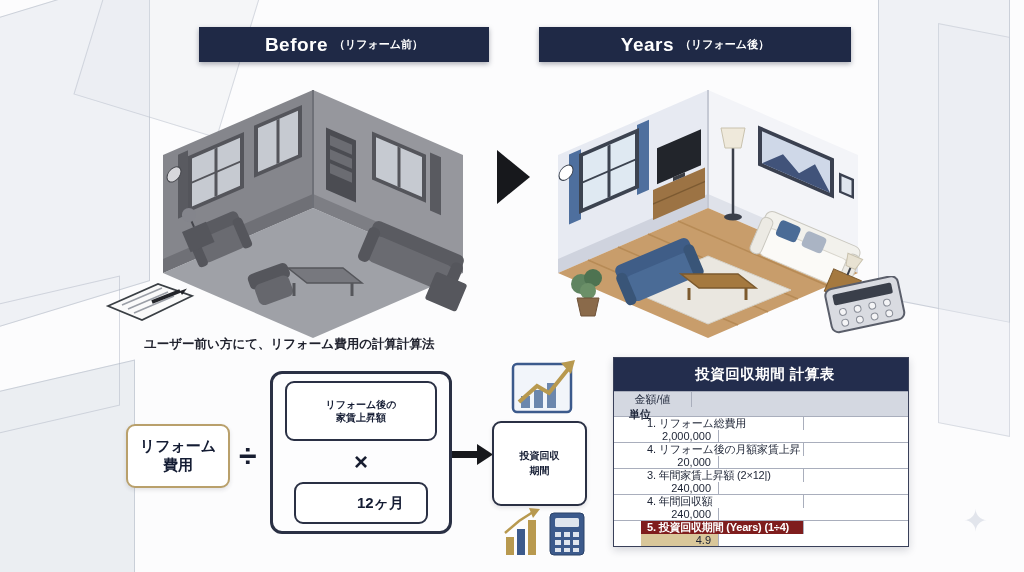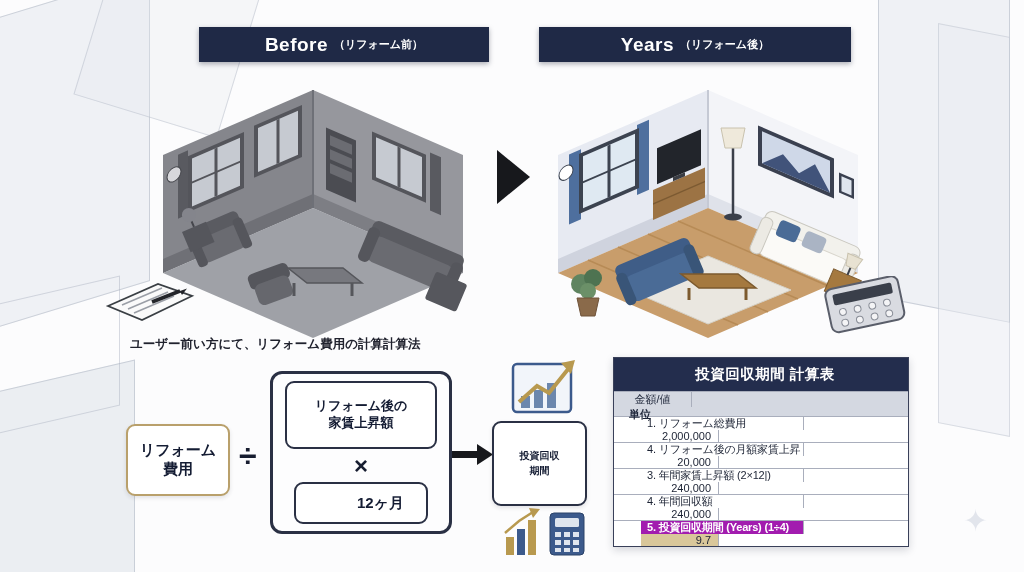--- a/index.html
+++ b/index.html
@@ -25,50 +25,50 @@
   .banner-after{ left:539px; top:27px; width:312px;}
 
   
   .room{ position:absolute; width:350px; height:285px;}
   .room-before{ left:138px; top:60px;}
   .room-after{ left:533px; top:60px;}
 
   .transition-arrow{ position:absolute; left:497px; top:150px; width:0; height:0;
     border-top:27px solid transparent; border-bottom:27px solid transparent; border-left:33px solid #17181c;}
 
-  .caption{ position:absolute; left:130px; top:336px; width:340px; font-size:12.5px; font-weight:700; color:#20222e;}
+  .caption{ position:absolute; left:144px; top:336px; width:340px; font-size:12.5px; font-weight:700; color:#20222e;}
 
   
   .fbox{ position:absolute; background:#fff; display:flex; align-items:center; justify-content:center;
     text-align:center; font-weight:700; color:#141c33; white-space:pre-line; border-radius:9px;}
-  .cost-box{ left:126px; top:424px; width:104px; height:72px; border:2.5px solid #b9a06b; font-size:15px; box-shadow:0 2px 4px rgba(40,45,60,.12);}
+  .cost-box{ left:126px; top:424px; width:104px; height:64px; border:2.5px solid #b9a06b; font-size:15px; box-shadow:0 2px 4px rgba(40,45,60,.12);}
   .divide-sign{ position:absolute; left:239px; top:438px; font-size:32px; font-weight:800; color:#171d30;}
   .bracket{ position:absolute; left:270px; top:371px; width:182px; height:163px; border:3px solid #2a3044; border-radius:12px;
     display:flex; flex-direction:column; align-items:center; justify-content:space-between; padding:7px 0; background:rgba(255,255,255,.4);}
-  .num-box{ position:relative; width:152px; height:68px; border:2.5px solid #2a3044; font-size:13px; line-height:1.3;}
+  .num-box{ position:relative; width:152px; height:60px; border:2.5px solid #2a3044; font-size:10px; line-height:1.3;}
   .times-sign{ font-size:24px; font-weight:800; color:#171d30; line-height:1;}
   .months-box{ position:relative; width:134px; height:42px; border:2.5px solid #2a3044; font-size:15px;padding-left:39px;}
   .result-arrow{ position:absolute; left:452px; top:441px; }
   .result-box{ left:492px; top:421px; width:95px; height:85px; border:2.5px solid #2a3044; font-size:10px; line-height:1.45; box-shadow:0 2px 4px rgba(40,45,60,.12);}
 
   .icon-abs{ position:absolute; }
 
   
   .calc-table{ position:absolute; left:613px; top:357px; width:296px; border:1.5px solid #394059; background:#fff; box-shadow:0 3px 8px rgba(30,35,55,.18); font-size:11px;}
   .tbl-title{ height:33px; background:#232d4d; color:#fff; font-size:14.5px; font-weight:800; display:flex; align-items:center; justify-content:center; letter-spacing:.5px;padding-left:8px;}
   .tbl-row{ display:flex; border-top:1px solid #a9aebc;flex-direction:column;}
   .tbl-head{ background:#d4d8e1; font-weight:800; color:#1c2438;}
   .c-item{ width:163px; padding:0 6px; display:flex; align-items:center; border-right:1px solid #a9aebc; white-space:nowrap; overflow:hidden; letter-spacing:-.2px;}
   .c-val{ width:78px; padding:0 7px; display:flex; align-items:center; justify-content:flex-end; border-right:1px solid #a9aebc; font-weight:400;}
   .c-unit{ width:52px; display:flex; align-items:center; justify-content:center;}
   .tbl-head .c-item,.tbl-head .c-val,.tbl-head .c-unit{ justify-content:center;}
   .tbl-body .tbl-row{ height:26px;padding-left:27px;}
   .tbl-head{ height:25px;}
   .unit-beige{ background:#ece2c4;}
-  .row-dark .c-item{ background:#a21caf; color:#fff; font-weight:700;}
+  .row-dark .c-item{ background:#7f1d1d; color:#fff; font-weight:700;}
   .val-highlight{ background:#d9c79a;}
 
   .sparkle{ position:absolute; left:963px; top:503px; font-size:30px; color:#e2e5ec;}
 </style>
 </head>
 <body>
 
 <div class="screen">
 
   <div class="bg-panel panel-a"></div>
@@ -322,20 +322,20 @@
         <div class="c-val">240,000</div>
         <div class="c-unit"></div>
       </div>
       <div class="tbl-row">
         <div class="c-item">4. 年間回収額</div>
         <div class="c-val">240,000</div>
         <div class="c-unit"></div>
       </div>
       <div class="tbl-row row-dark">
         <div class="c-item">5. 投資回収期間 (Years) (1÷4)</div>
-        <div class="c-val val-highlight">9.7</div>
+        <div class="c-val val-highlight">4.9</div>
         <div class="c-unit unit-beige"></div>
       </div>
     </div>
   </div>
 
   <div class="sparkle layer">✦</div>
 </div>
 
 </body></html>

